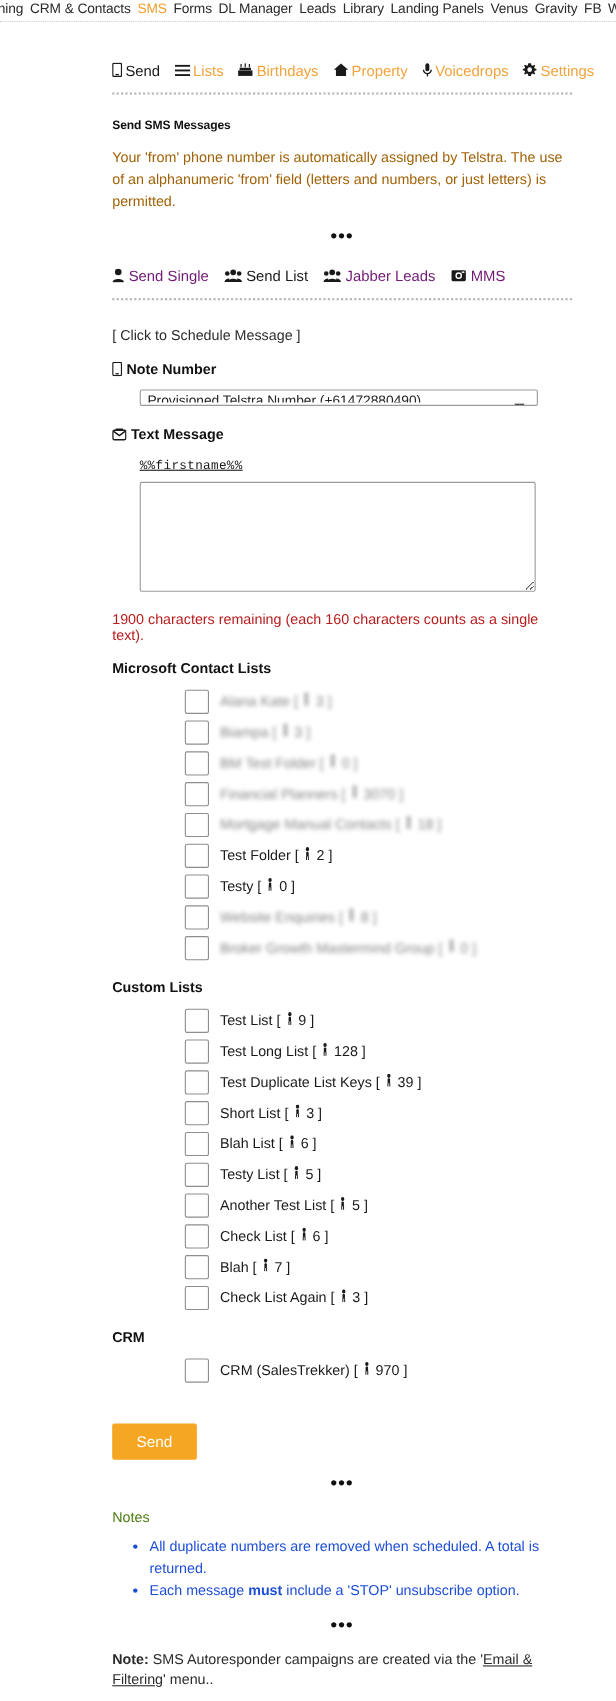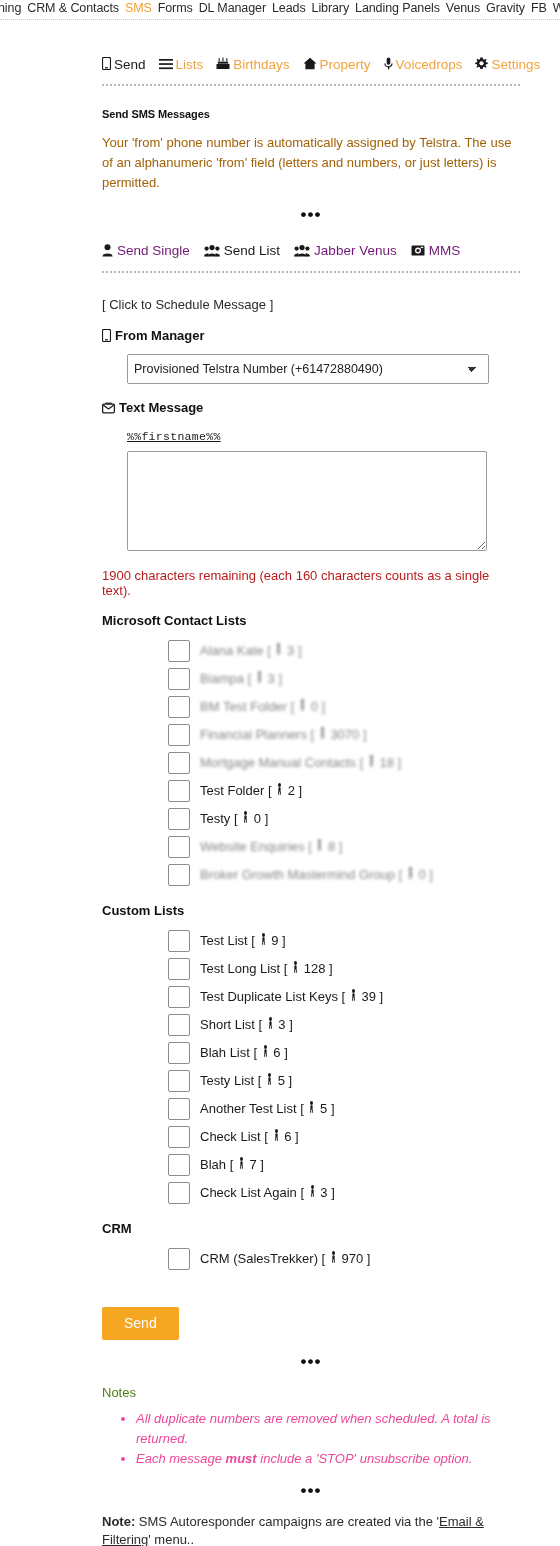--- a/index.html
+++ b/index.html
@@ -143,21 +143,21 @@
     display: inline-block;
     margin-right: 4px;
     vertical-align: -2px;
     font-weight: normal;
   }
 
   .control-indent { margin-left: 25px; margin-top: 9px; }
 
   select.fromnum {
     width: 362px;
-    height: 30px;
+    height: 15px;
     font-family: "Liberation Sans", sans-serif;
     font-size: 12.5px;
     color: #222;
     padding: 2px 6px;
     border: 1px solid #9a9a9a;
     border-radius: 2px;
     background: #fff;
     -webkit-appearance: none;
     appearance: none;
     background-image:
@@ -271,22 +271,21 @@
     font-size: 13px;
     font-weight: normal;
     margin: 18px 0 0 0;
     color: #4d7c0f;
   }
   ul.notelist {
     margin: 9px 0 0 0;
     padding-left: 34px;
     font-size: 13px;
     line-height: 20px;
-    color: #ec4899;
-    font-style: italic;
+    color: #1d4ed8;
   }
   ul.notelist li { margin: 0; }
 
   p.footnote {
     font-size: 13px;
     margin: 17px 0 0 0;
     color: #2b2b2b;
     line-height: 18px;
   }
   p.footnote a { color: #2b2b2b; text-decoration: underline; }
@@ -348,39 +347,39 @@
                 <path d="M3.2 12.4 C3.2 8.4 12.8 8.4 12.8 12.4 Z" fill="#1a1a1a"></path>
                 <path d="M0 12.4 C0 9.6 4.4 9.2 4.4 9.2 L4.4 12.4 Z" fill="#1a1a1a"></path>
                 <path d="M16 12.4 C16 9.6 11.6 9.2 11.6 9.2 L11.6 12.4 Z" fill="#1a1a1a"></path>
               </svg></span><span>Send List</span></a><a href="#" class="item"><span class="ic"><svg width="16" height="13" viewBox="0 0 16 13">
                 <circle cx="8" cy="3.6" r="2.6" fill="#1a1a1a"></circle>
                 <circle cx="2.6" cy="4.6" r="2.1" fill="#1a1a1a"></circle>
                 <circle cx="13.4" cy="4.6" r="2.1" fill="#1a1a1a"></circle>
                 <path d="M3.2 12.4 C3.2 8.4 12.8 8.4 12.8 12.4 Z" fill="#1a1a1a"></path>
                 <path d="M0 12.4 C0 9.6 4.4 9.2 4.4 9.2 L4.4 12.4 Z" fill="#1a1a1a"></path>
                 <path d="M16 12.4 C16 9.6 11.6 9.2 11.6 9.2 L11.6 12.4 Z" fill="#1a1a1a"></path>
-              </svg></span><span>Jabber Venus</span></a><a href="#" class="item"><span class="ic"><svg width="14" height="13" viewBox="0 0 14 13">
+              </svg></span><span>Jabber Leads</span></a><a href="#" class="item"><span class="ic"><svg width="14" height="13" viewBox="0 0 14 13">
                 <rect x="0.5" y="1.6" width="13" height="10" rx="1.2" fill="#1a1a1a"></rect>
                 <circle cx="7" cy="6.6" r="3" fill="#ffffff"></circle>
                 <circle cx="7" cy="6.6" r="1.7" fill="#1a1a1a"></circle>
                 <rect x="9.8" y="2.8" width="2.4" height="1.3" fill="#ffffff"></rect>
               </svg></span><span>MMS</span></a></span>
   </div>
   <div class="dotrule"></div>
 
   
   <a href="#" class="schedlink">[ Click to Schedule Message ]</a>
 
   <div class="fieldlabel">
     <span class="ic">
       <svg width="9" height="13" viewBox="0 0 9 13">
             <rect x="0.5" y="0.5" width="8" height="12" rx="1.2" fill="none" stroke="#1a1a1a" stroke-width="1.2"></rect>
             <rect x="3" y="10.2" width="3" height="1.2" fill="#1a1a1a"></rect>
           </svg>
-    </span><span>From Manager</span>
+    </span><span>Note Number</span>
   </div>
 
   <div class="control-indent">
     <select class="fromnum" id="from-number-select"><option value="Provisioned Telstra Number (+61472880490)">Provisioned Telstra Number (+61472880490)</option></select>
   </div>
 
   <div class="fieldlabel">
     <span class="ic">
       <svg width="13" height="12" viewBox="0 0 13 12">
             <rect x="0.6" y="2.2" width="11.8" height="8.6" rx="1.3" fill="none" stroke="#1a1a1a" stroke-width="1.3"></rect>

